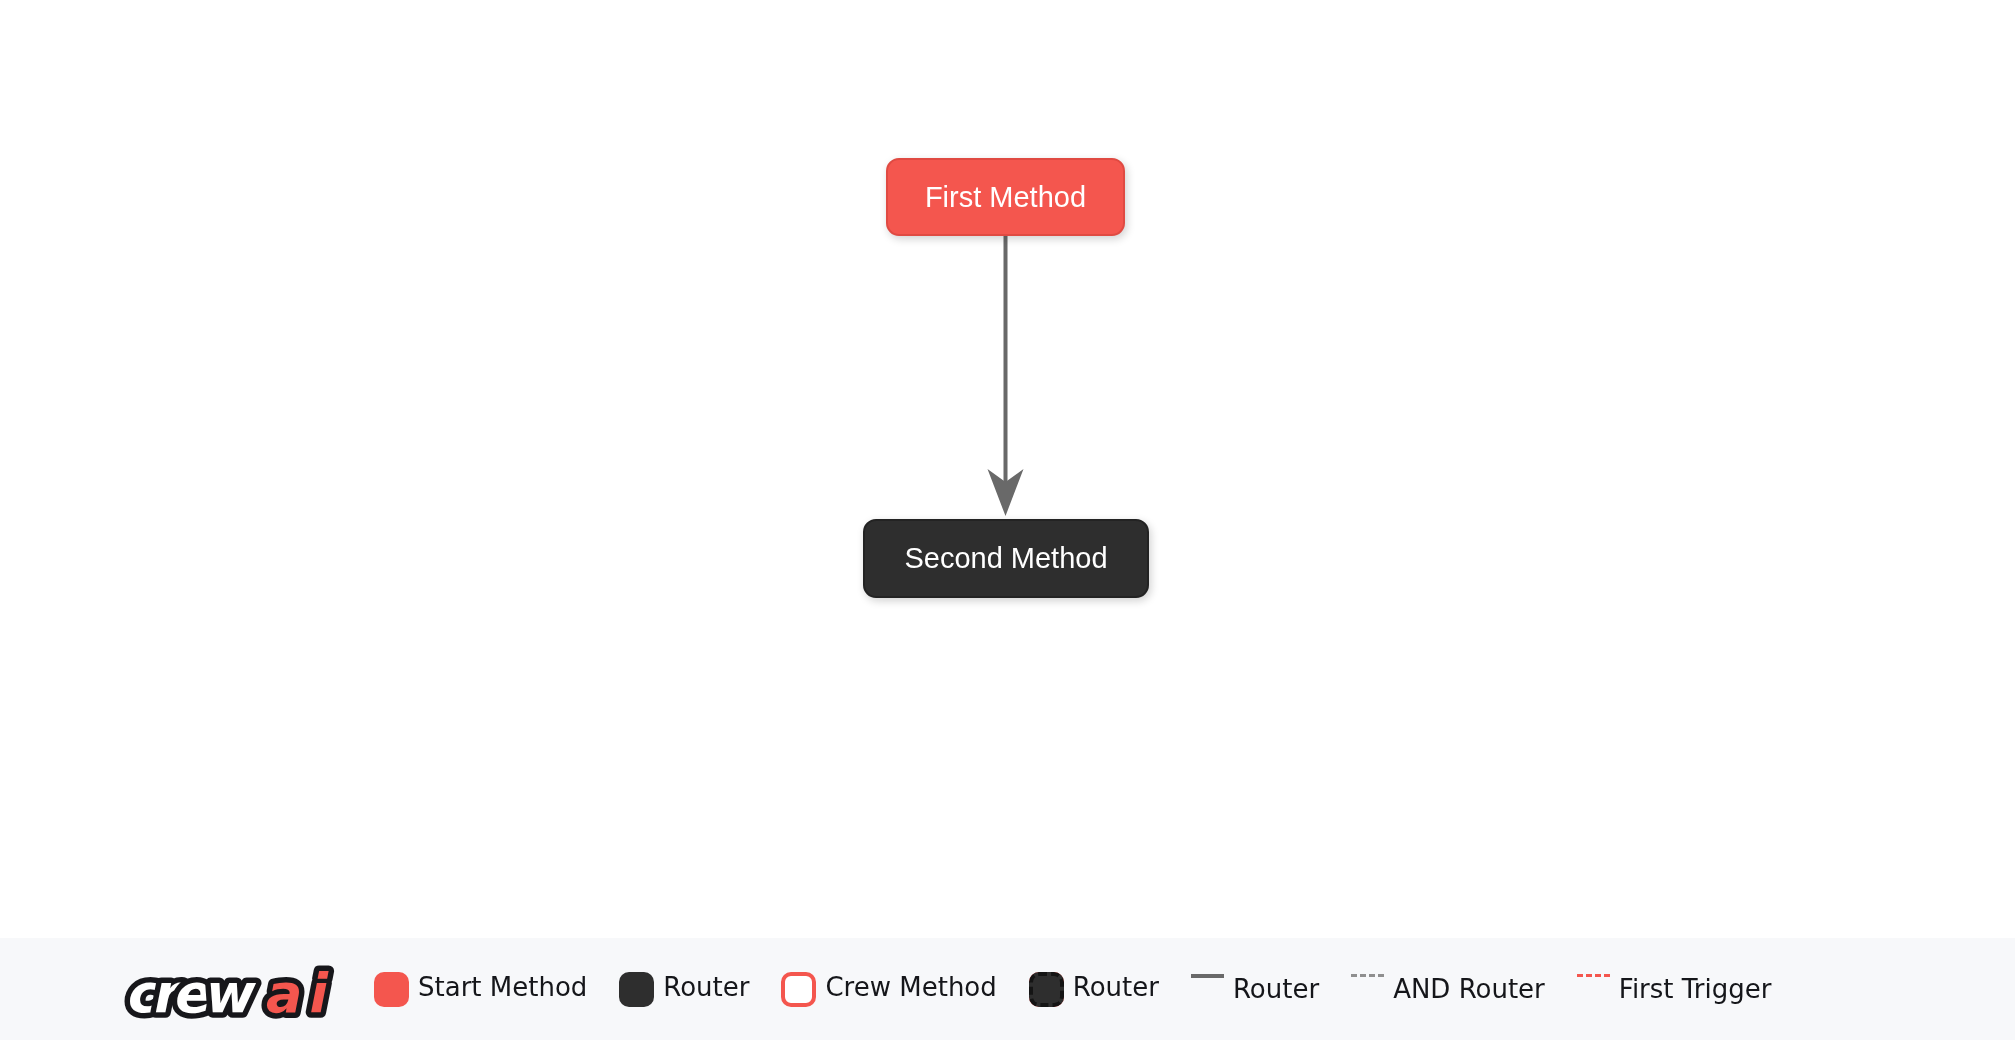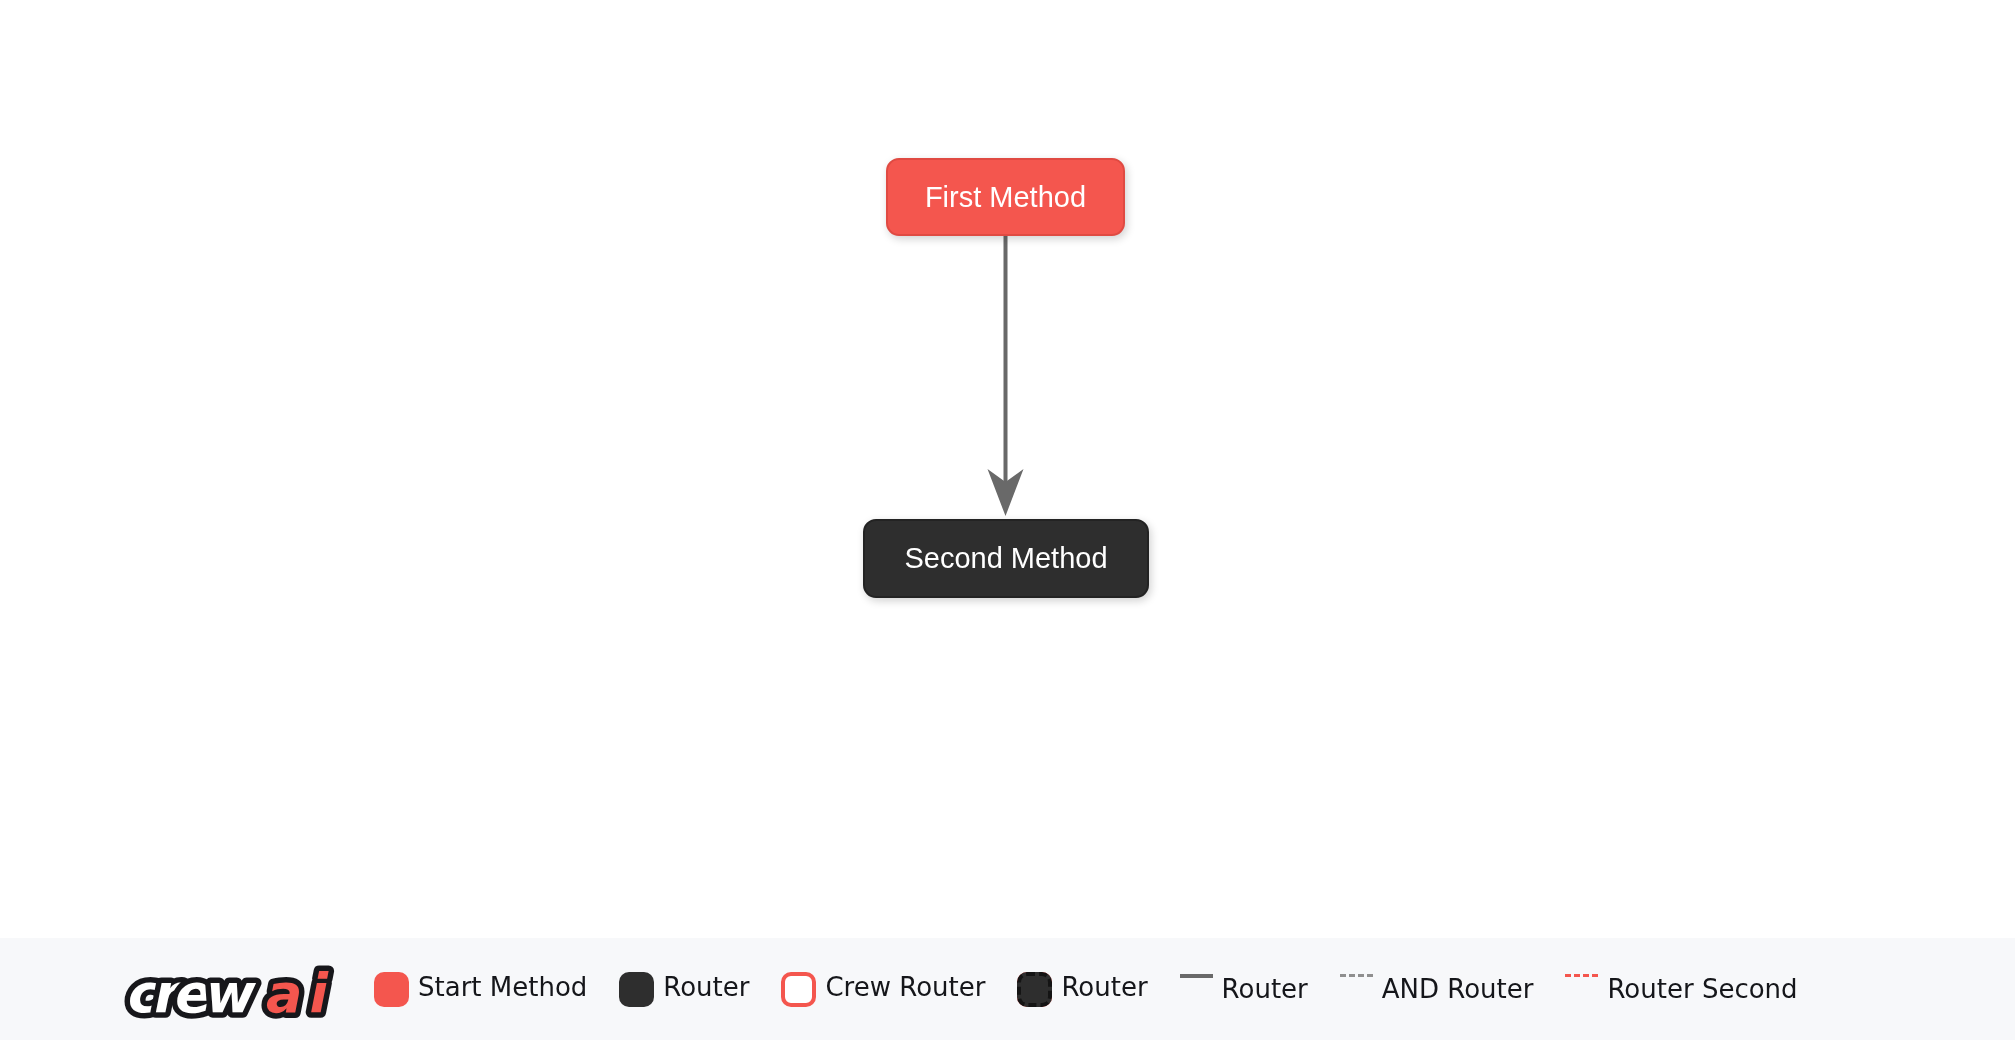--- a/index.html
+++ b/index.html
@@ -130,21 +130,21 @@
     <span>Start Method</span>
   </div>
 
   <div class="legend-item">
     <span class="swatch sw-method"></span>
     <span>Router</span>
   </div>
 
   <div class="legend-item">
     <span class="swatch sw-crew"></span>
-    <span>Crew Router</span>
+    <span>Crew Method</span>
   </div>
 
   <div class="legend-item">
     <span class="swatch sw-router">
         <span class="sw-router-inner"></span>
       </span>
     <span>Router</span>
   </div>
 
   <div class="legend-item">
@@ -152,16 +152,16 @@
     <span>Router</span>
   </div>
 
   <div class="legend-item">
     <span class="lline lline-dashed"></span>
     <span>AND Router</span>
   </div>
 
   <div class="legend-item">
     <span class="lline lline-dashed-red"></span>
-    <span>Router Second</span>
+    <span>First Trigger</span>
   </div>
 
 </div>
 
 </body></html>

